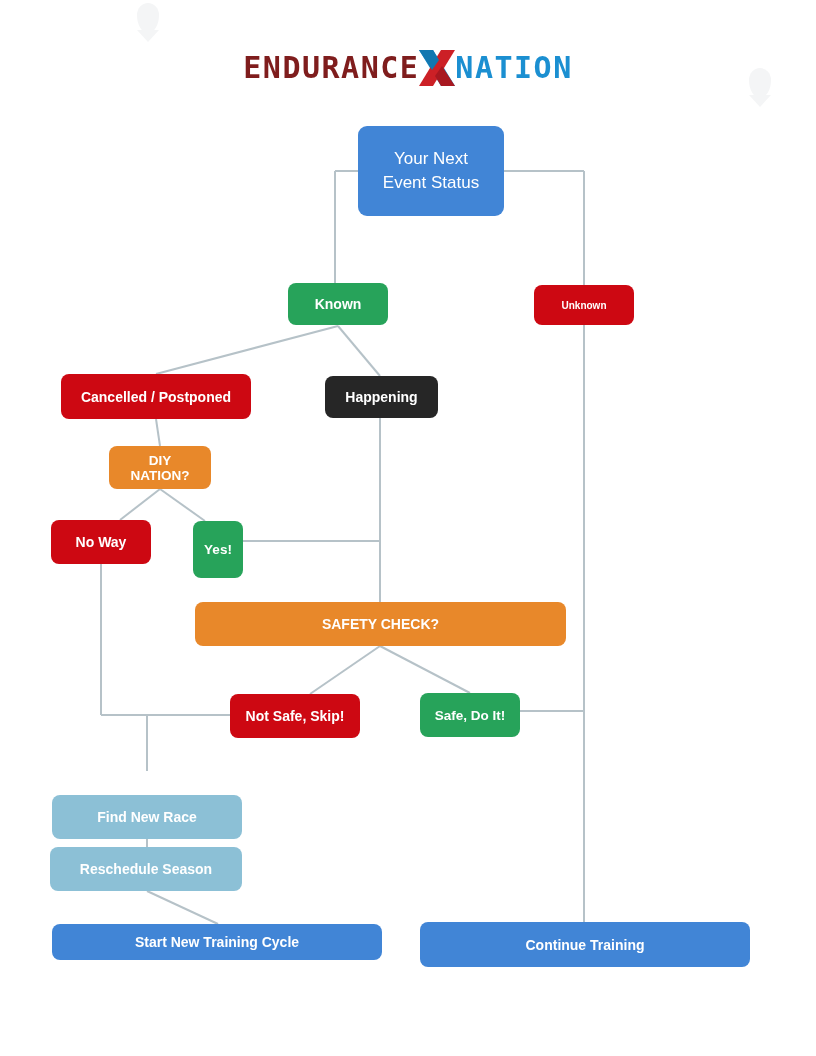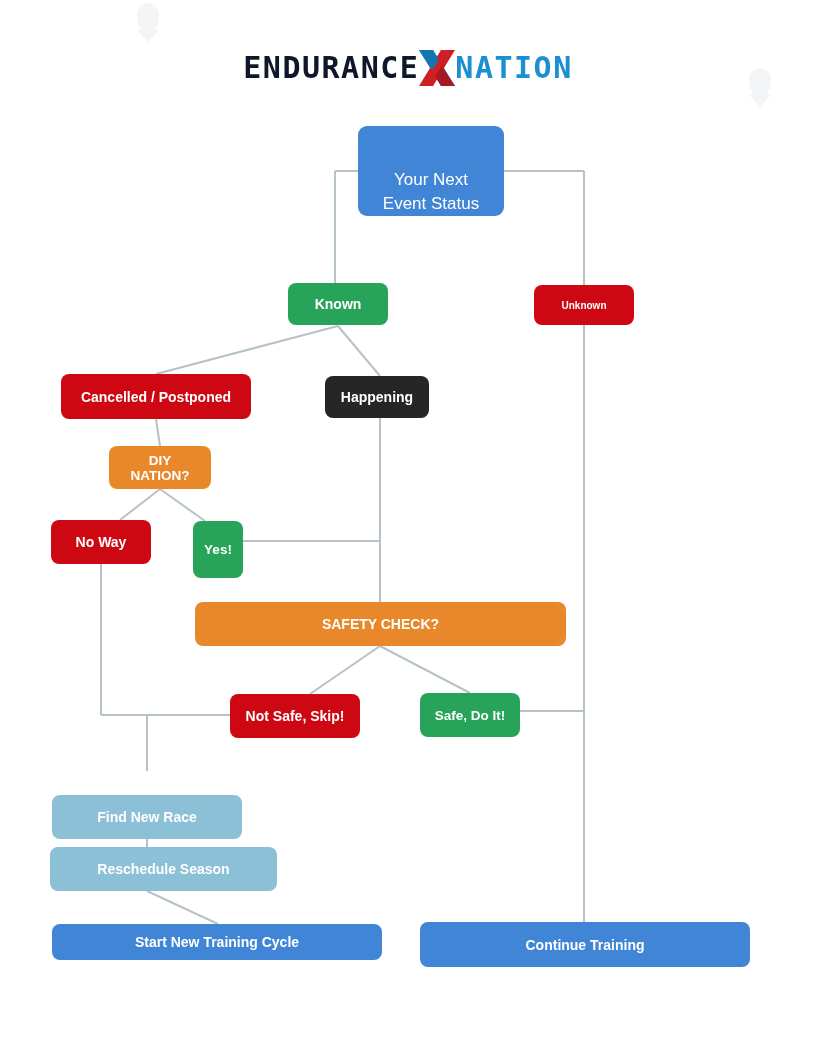--- a/index.html
+++ b/index.html
@@ -50,21 +50,21 @@
     white-space: nowrap;
     line-height: 1;
   }
   .logo-word {
     font-family: "DejaVu Sans Mono", monospace;
     font-weight: bold;
     font-size: 30px;
     letter-spacing: 1.5px;
     vertical-align: middle;
   }
-  #logo-endurance { color: #0f172a; }
+  #logo-endurance { color: #7f1d1d; }
   #logo-nation { color: #1b8fd1; }
   #logo-x {
     display: inline-block;
     vertical-align: middle;
     position: relative;
     width: 40px;
     height: 44px;
     margin: 0 -2px;
   }
   #logo-x svg { display: block; }
@@ -97,36 +97,35 @@
     border-radius: 8px;
     font-weight: normal;
   }
 
   #node-root {
     left: 358px; top: 126px; width: 146px; height: 90px;
     background: #4185d6;
     font-size: 17px;
     line-height: 24px;
     border-radius: 9px;
-    align-items: flex-end;
   }
   #node-known {
     left: 288px; top: 283px; width: 100px; height: 42px;
     background: #27a35a; font-size: 14px;
   }
   #node-unknown {
     left: 534px; top: 285px; width: 100px; height: 40px;
     background: #cd0812; font-size: 10px;
   }
   #node-cancelled {
     left: 61px; top: 374px; width: 190px; height: 45px;
     background: #cd0812; font-size: 14px;
   }
   #node-happening {
-    left: 325px; top: 376px; width: 104px; height: 42px;
+    left: 325px; top: 376px; width: 113px; height: 42px;
     background: #262626; font-size: 14px;
   }
   #node-diy {
     left: 109px; top: 446px; width: 102px; height: 43px;
     background: #e8882a; font-size: 13.5px;
   }
   #node-noway {
     left: 51px; top: 520px; width: 100px; height: 44px;
     background: #cd0812; font-size: 14px;
   }
@@ -144,21 +143,21 @@
   }
   #node-safe {
     left: 420px; top: 693px; width: 100px; height: 44px;
     background: #27a35a; font-size: 13.5px;
   }
   #node-findrace {
     left: 52px; top: 771px; width: 190px; height: 44px;
     background: #8cc0d6; font-size: 14px; margin-top: 24px;
   }
   #node-reschedule {
-    left: 50px; top: 847px; width: 227px; height: 44px;
+    left: 50px; top: 847px; width: 192px; height: 44px;
     background: #8cc0d6; font-size: 14px;
   }
   #node-startcycle {
     left: 52px; top: 924px; width: 330px; height: 36px;
     background: #4185d6; font-size: 14px;
   }
   #node-continue {
     left: 420px; top: 922px; width: 330px; height: 45px;
     background: #4185d6; font-size: 14px;
   }

